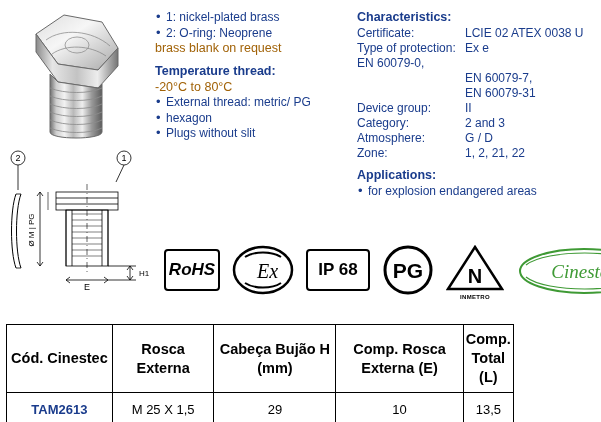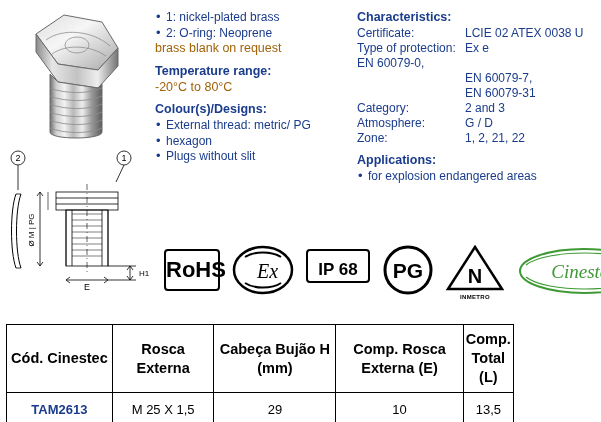--- a/index.html
+++ b/index.html
@@ -113,30 +113,31 @@
   }
   .logo {
     position: absolute;
     box-sizing: border-box;
   }
   .logo-rohs {
     left: 4px; top: 6px; width: 56px; height: 42px;
     border: 2px solid #000;
     border-radius: 4px;
     font-weight: bold;
-    font-size: 22px;
-    text-align: right;
+    font-size: 17px;
+    text-align: center;
     line-height: 38px;
     letter-spacing: 0px;
+    font-style: italic;
   }
   .logo-ex {
     left: 72px; top: 2px; width: 62px; height: 50px;
   }
   .logo-ip {
-    left: 146px; top: 6px; width: 64px; height: 34px;
+    left: 146px; top: 6px; width: 64px; height: 42px;
     border: 2px solid #000;
     border-radius: 4px;
     font-weight: bold;
     font-size: 17px;
     text-align: center;
     line-height: 38px;
   }
   .logo-pg {
     left: 222px; top: 2px; width: 52px; height: 50px;
   }
@@ -293,24 +294,23 @@
     </svg>
   </div>
 
   <div class="col-mid">
     <ul class="bullets">
       <li>1: nickel-plated brass</li>
       <li>2: O-ring: Neoprene</li>
     </ul>
     <div class="plainline">brass blank on request</div>
 
-    <div class="hdr sp">Temperature range:</div>
+    <div class="hdr sp">Temperature thread:</div>
     <div class="plainline">-20°C to 80°C</div>
 
-    <div class="hdr sp">Colour(s)/Designs:</div>
     <ul class="bullets">
       <li>External thread: metric/ PG</li>
       <li>hexagon</li>
       <li>Plugs without slit</li>
     </ul>
   </div>
 
   <div class="col-right">
     <div class="hdr">Characteristics:</div>
     <div class="spec">
@@ -325,20 +325,24 @@
       <div class="spec-row">
         <div class="spec-val">EN 60079-0,</div>
       </div>
       <div class="spec-row">
         <div class="spec-key"></div>
         <div class="spec-val cont">EN 60079-7,</div>
       </div>
       <div class="spec-row">
         <div class="spec-key"></div>
         <div class="spec-val cont">EN 60079-31</div>
+      </div>
+      <div class="spec-row">
+        <div class="spec-key">Device group:</div>
+        <div class="spec-val">II</div>
       </div>
       <div class="spec-row">
         <div class="spec-key">Category:</div>
         <div class="spec-val">2 and 3</div>
       </div>
       <div class="spec-row">
         <div class="spec-key">Atmosphere:</div>
         <div class="spec-val">G / D</div>
       </div>
       <div class="spec-row">

